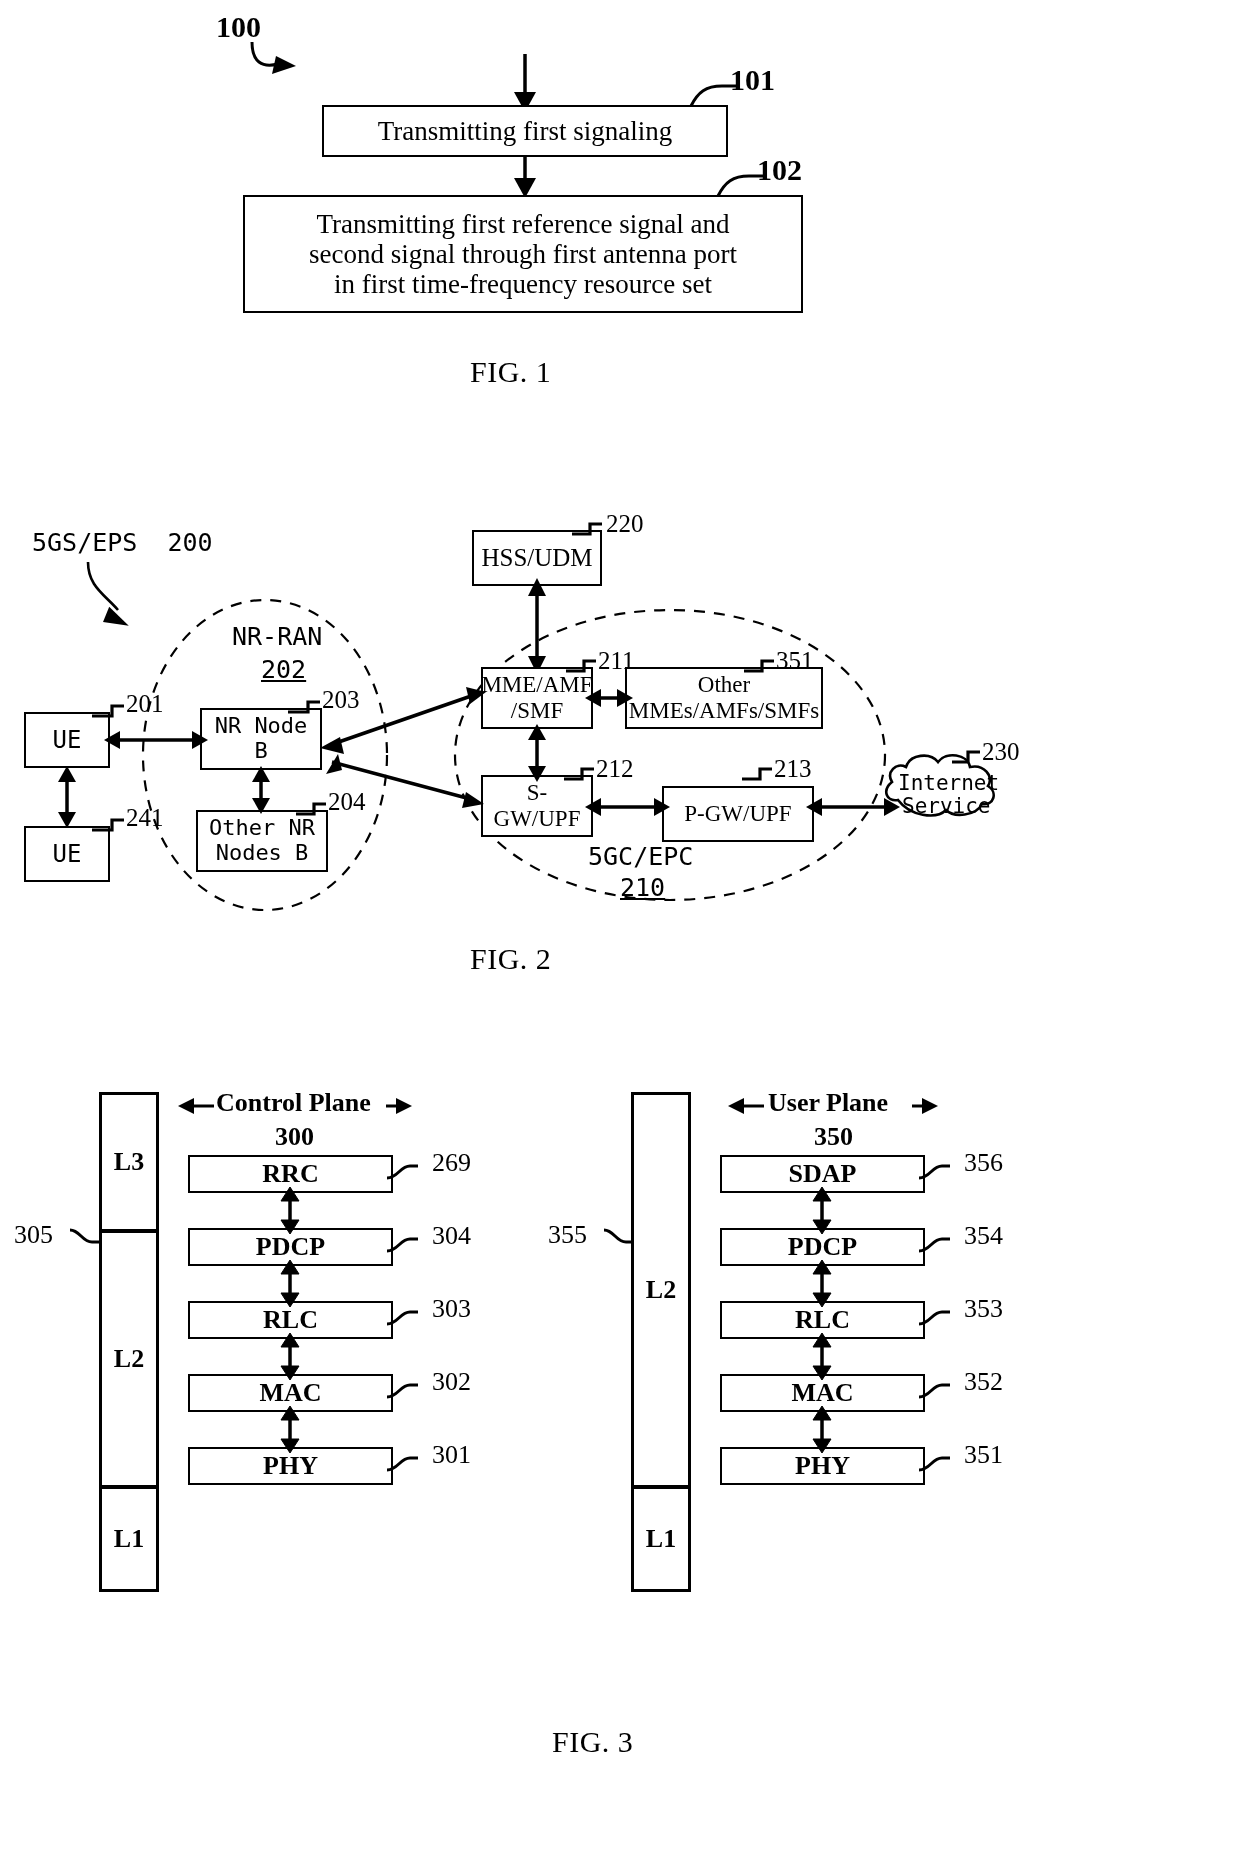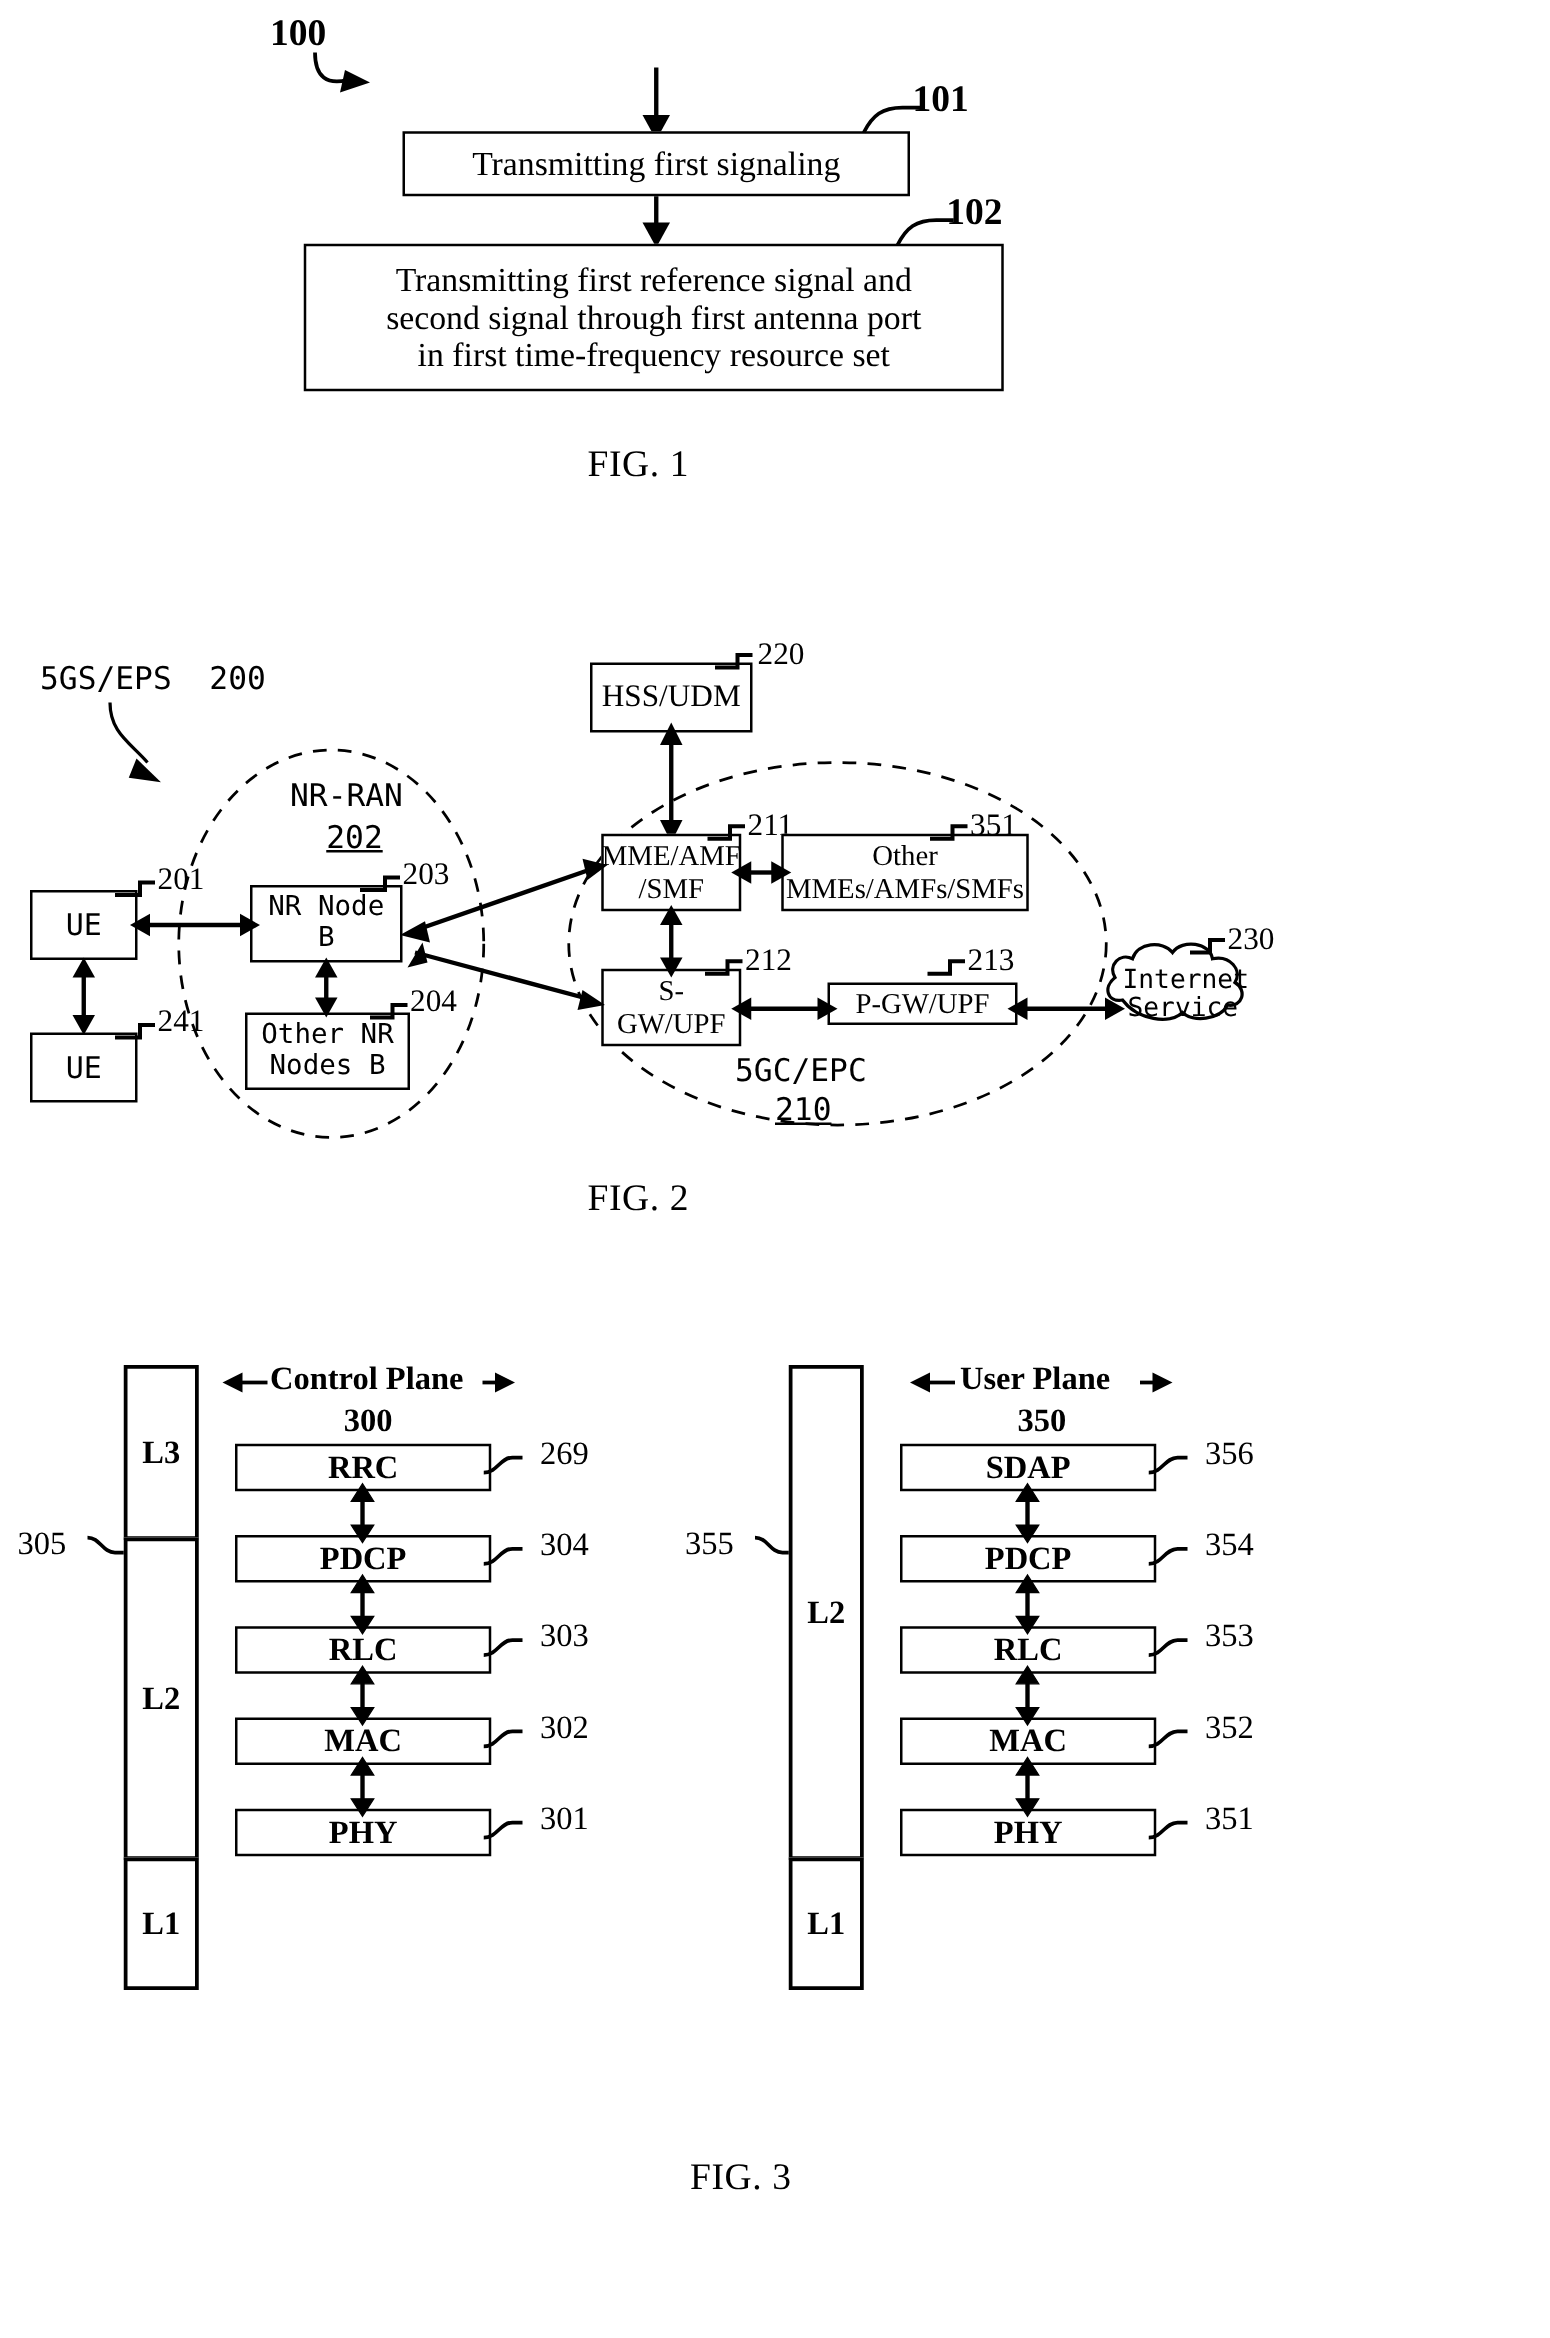--- a/index.html
+++ b/index.html
@@ -229,21 +229,21 @@
       <path class="ln" d="M564,289 L582,289 L582,279 L594,279" stroke-width="3.2"></path>
     </svg>
     <div class="refnum mono" style="left:596px; top:265px; font-size:25px;">212</div>
 
     <svg style="left:0;top:0;width:1240px;height:510px;">
       <line class="ln" x1="537" y1="245" x2="537" y2="280" stroke-width="3.5"></line>
       <path d="M528,250 L546,250 L537,234 Z" fill="#000"></path>
       <path d="M528,276 L546,276 L537,292 Z" fill="#000"></path>
     </svg>
 
-    <div class="box" style="left:662px; top:296px; width:152px; height:34px;">
+    <div class="box" style="left:662px; top:296px; width:152px; height:56px;">
       <span class="serif" style="font-size:23px;">P-GW/UPF</span>
     </div>
     <svg style="left:0;top:0;width:1240px;height:510px;">
       <path class="ln" d="M742,289 L760,289 L760,279 L772,279" stroke-width="3.2"></path>
     </svg>
     <div class="refnum mono" style="left:774px; top:265px; font-size:25px;">213</div>
 
     <svg style="left:0;top:0;width:1240px;height:510px;">
       <line class="ln" x1="597" y1="317" x2="658" y2="317" stroke-width="3.5"></line>
       <path d="M601,308 L601,326 L585,317 Z" fill="#000"></path>

